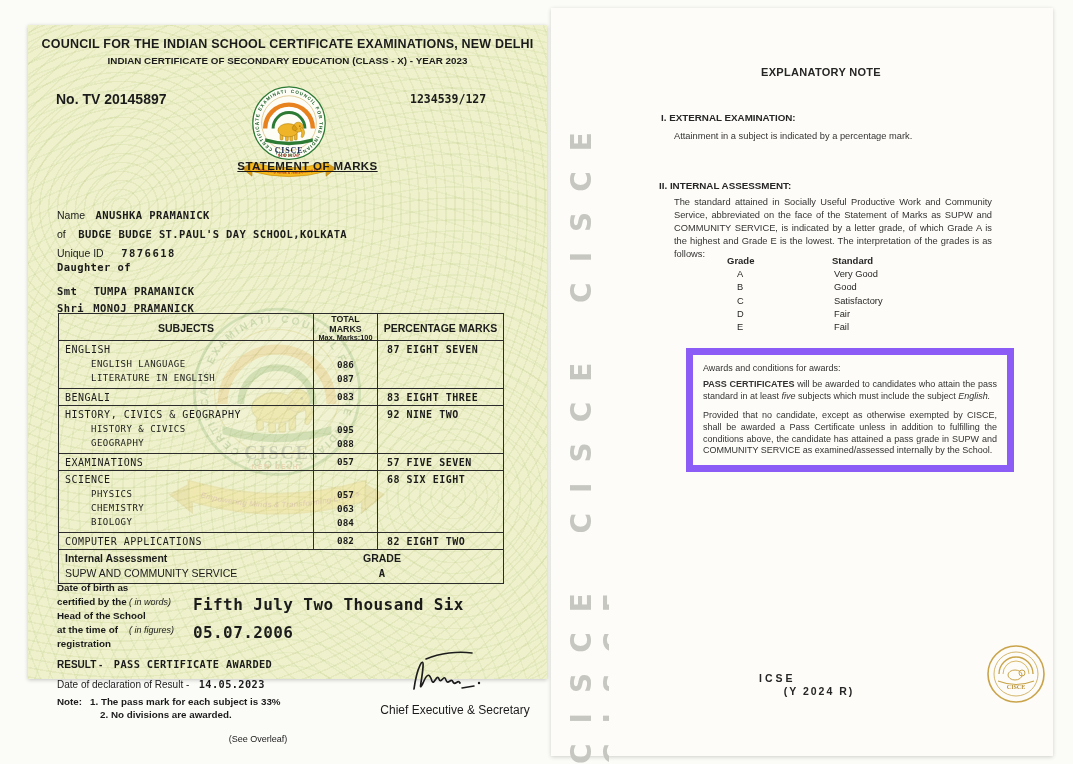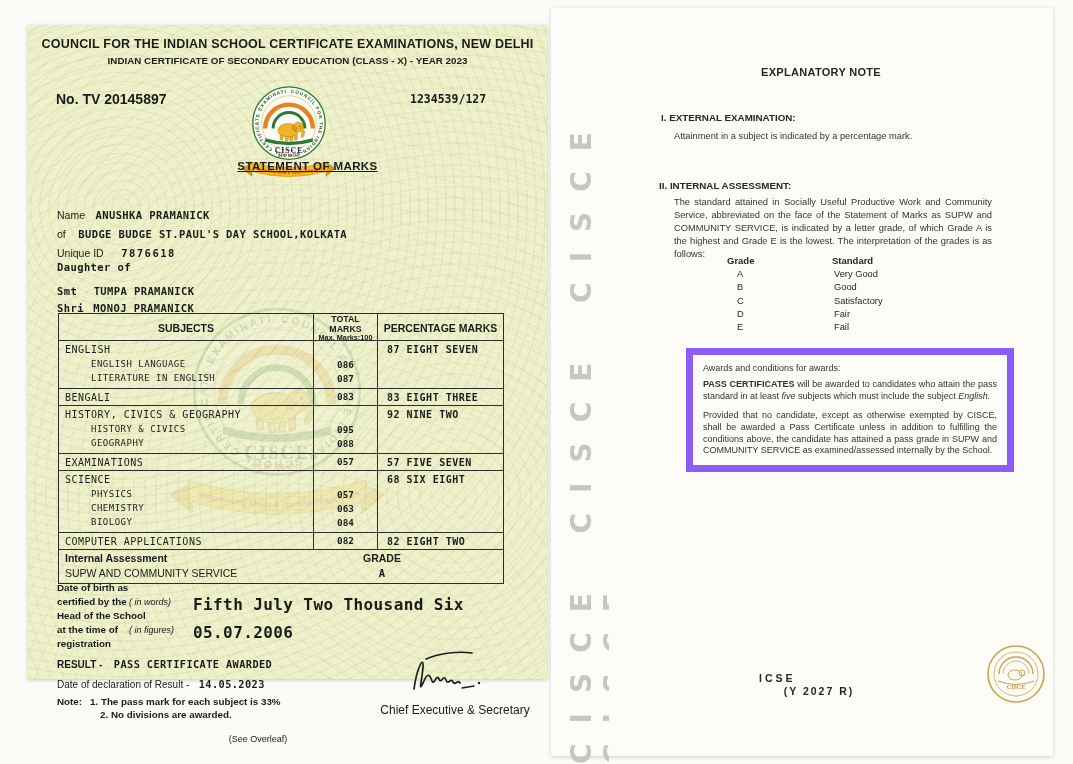--- a/index.html
+++ b/index.html
@@ -308,21 +308,21 @@
 
     <div class="awbox">
       <div class="awp" style="top:8px;text-align:left;">Awards and conditions for awards:</div>
       <div class="awp" style="top:24px;">
         <span style="font-weight:bold;">PASS CERTIFICATES</span><span> will be awarded to candidates who attain the pass standard in at least </span><span style="font-style:italic;">five</span><span> subjects which must include the subject </span><span style="font-style:italic;">English.</span>
       </div>
       <div class="awp" style="top:55px;">Provided that no candidate, except as otherwise exempted by CISCE, shall be awarded a Pass Certificate unless in addition to fulfilling the conditions above, the candidate has attained a pass grade in SUPW and COMMUNITY SERVICE as examined/assessed internally by the School.</div>
     </div>
 
     <div class="abs footline" style="left:208px;top:664px;width:120px;text-align:left;">ICSE</div>
-    <div class="abs footline" style="left:208px;top:677px;width:120px;text-align:center;letter-spacing:2px;">(Y 2027 R)</div>
+    <div class="abs footline" style="left:208px;top:677px;width:120px;text-align:center;letter-spacing:2px;">(Y 2024 R)</div>
 
     <div class="abs" style="left:434px;top:635px;">
       <svg width="62" height="62" viewBox="0 0 62 62">
         <circle cx="31" cy="31" r="28" fill="none" stroke="#c9a44a" stroke-width="1.6"></circle>
         <circle cx="31" cy="31" r="22" fill="none" stroke="#c9a44a" stroke-width="0.8"></circle>
         <path d="M14 31 A17 17 0 0 1 48 31" fill="none" stroke="#c9a44a" stroke-width="1.4"></path>
         <path d="M18 31 A13 13 0 0 1 44 31" fill="none" stroke="#d8b968" stroke-width="1"></path>
         <ellipse cx="30" cy="32" rx="7" ry="5" fill="none" stroke="#c9a44a" stroke-width="1"></ellipse>
         <circle cx="37" cy="30" r="3" fill="none" stroke="#c9a44a" stroke-width="1"></circle>
         <path d="M13 38 Q31 45 49 38" fill="none" stroke="#c9a44a" stroke-width="1.2"></path>

